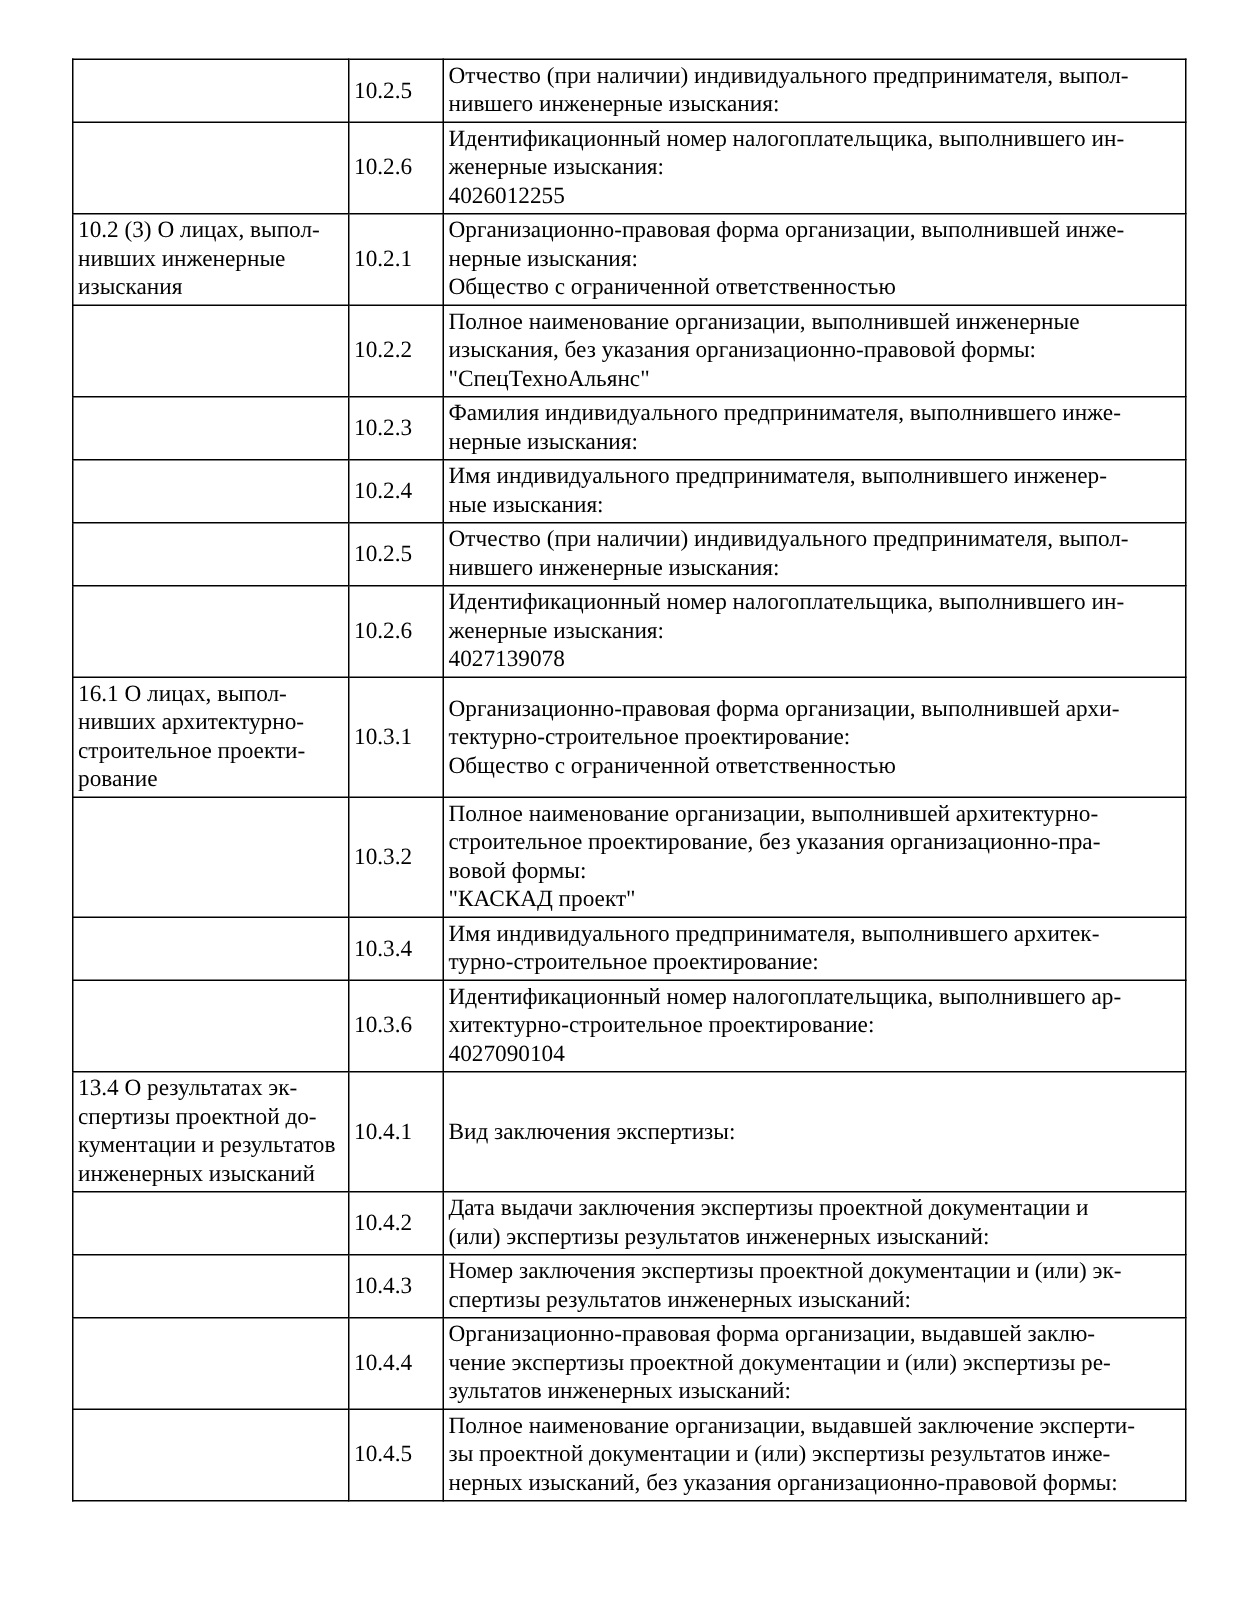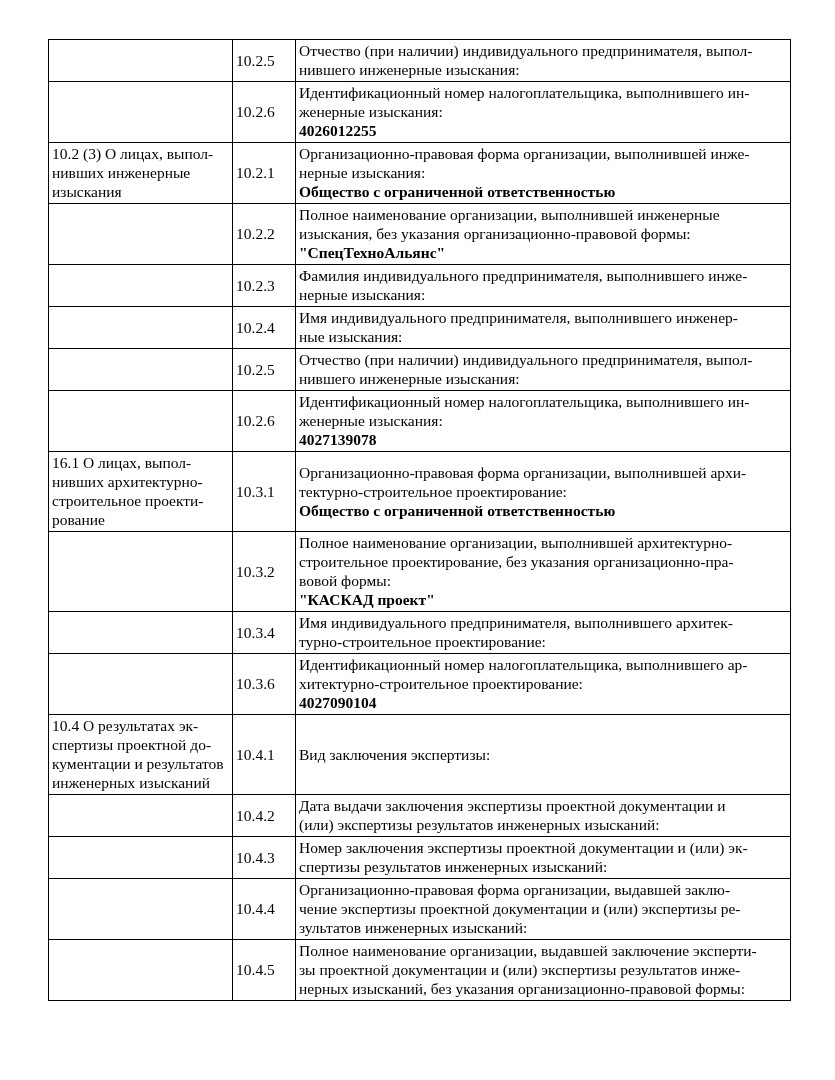--- a/index.html
+++ b/index.html
@@ -40,21 +40,21 @@
     width: 63px;
   }
   td.col-desc {
     width: 495px;
   }
   .field-label {
     white-space: pre-line;
   }
   .field-value {
     white-space: pre-line;
-    font-weight: bold;
+    font-weight: normal;
   }
 </style>
 </head>
 <body>
 
 <div class="page">
   <table class="doc-table">
     <colgroup>
       <col style="width:184px">
       <col style="width:63px">
@@ -183,21 +183,21 @@
     <td class="col-section"></td>
     <td class="col-num">10.3.6</td>
     <td class="col-desc">
       <div class="field-label">Идентификационный номер налогоплательщика, выполнившего ар-
 хитектурно-строительное проектирование:</div>
       <div class="field-value">4027090104</div>
     </td>
   </tr>
 
   <tr>
-    <td class="col-section">10.4 О результатах эк-
+    <td class="col-section">13.4 О результатах эк-
 спертизы проектной до-
 кументации и результатов
 инженерных изысканий</td>
     <td class="col-num">10.4.1</td>
     <td class="col-desc">
       <div class="field-label">Вид заключения экспертизы:</div>
 
     </td>
   </tr>
 

